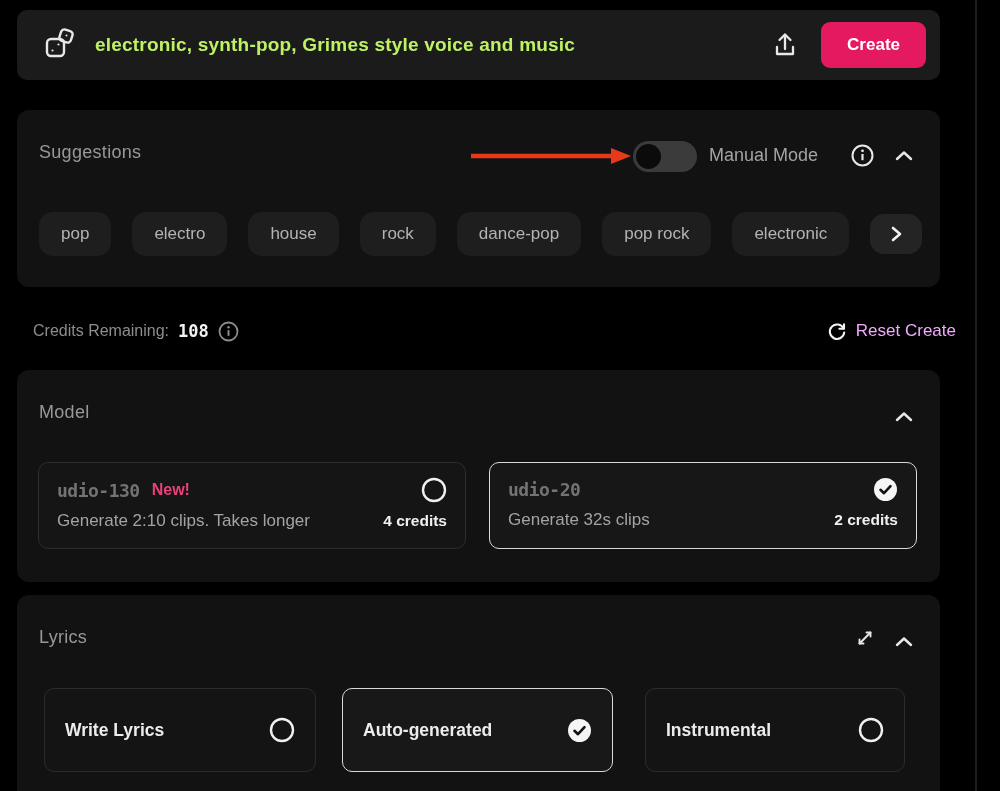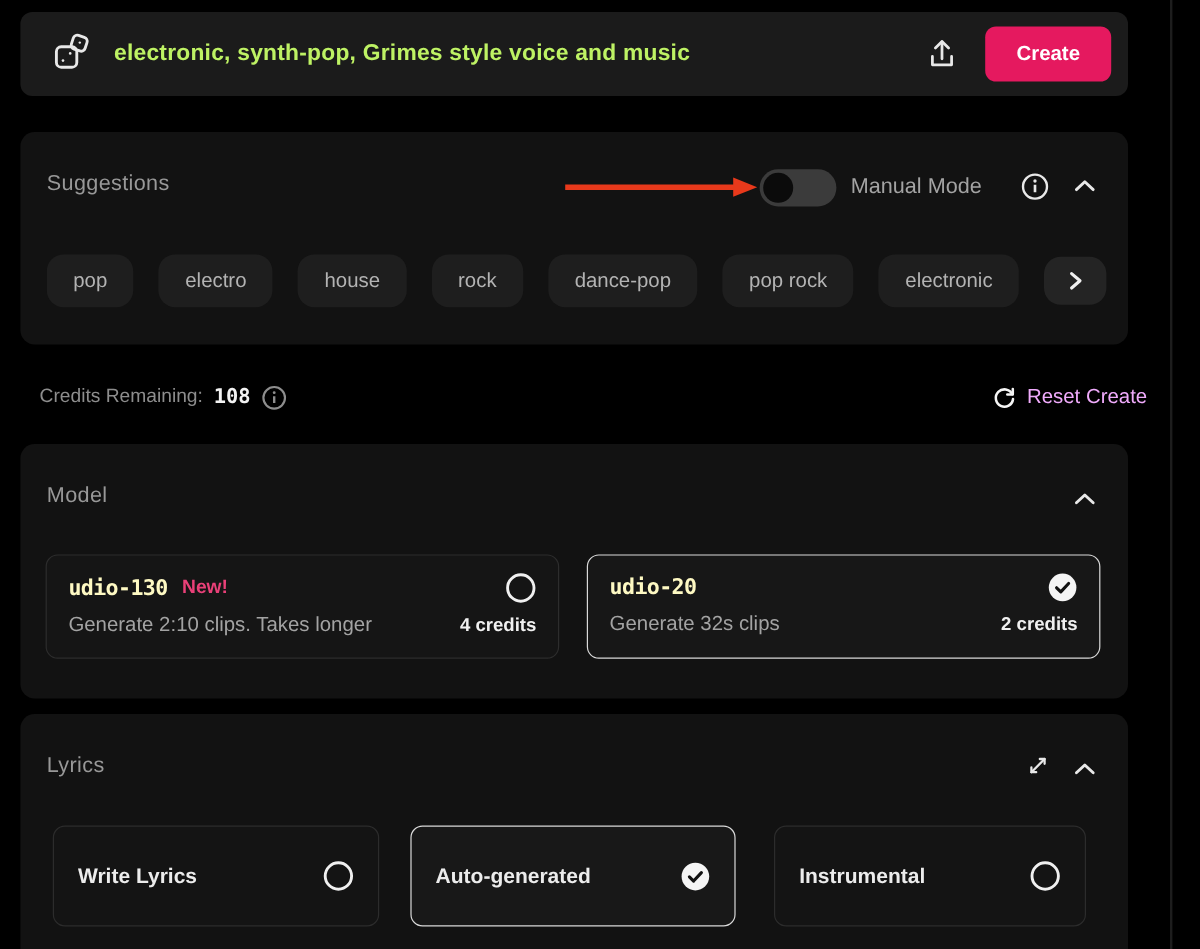--- a/index.html
+++ b/index.html
@@ -49,21 +49,21 @@
   .reset-label { color:#f0abfc; font-size:17px; font-weight:400; }
 
   
   .model { top:370px; height:212px; }
   .model-header { position:absolute; left:22px; top:32px; }
   .model-chevron { position:absolute; left:878px; top:39px; cursor:pointer; }
   .model-card { position:absolute; top:92px; width:428px; height:87px; background:#151515;
     border:1px solid #2d2d2d; border-radius:10px; padding:14px 18px; cursor:pointer; }
   .model-card.sel { border:1.5px solid #d9d9d9; background:#171717; }
   .mc-row1 { display:flex; align-items:center; }
-  .mc-name { color:#fef9c3; font-size:18px; font-weight:700;
+  .mc-name { color:#737373; font-size:18px; font-weight:700;
     font-family:"DejaVu Sans Mono", monospace; letter-spacing:-.5px; }
   .mc-badge { color:#e94078; font-size:16px; font-weight:700; margin-left:12px; }
   .mc-mark { margin-left:auto; display:flex; align-items:center; }
   .mc-row2 { display:flex; align-items:baseline; margin-top:8px; }
   .mc-desc { color:#a3a3a3; font-size:17px; white-space:nowrap; }
   .mc-credits { margin-left:auto; color:#f0f0f0; font-size:15.5px; font-weight:700; white-space:nowrap; }
 
   
   .lyrics { top:595px; height:210px; }
   .lyrics-header { position:absolute; left:22px; top:32px; }

